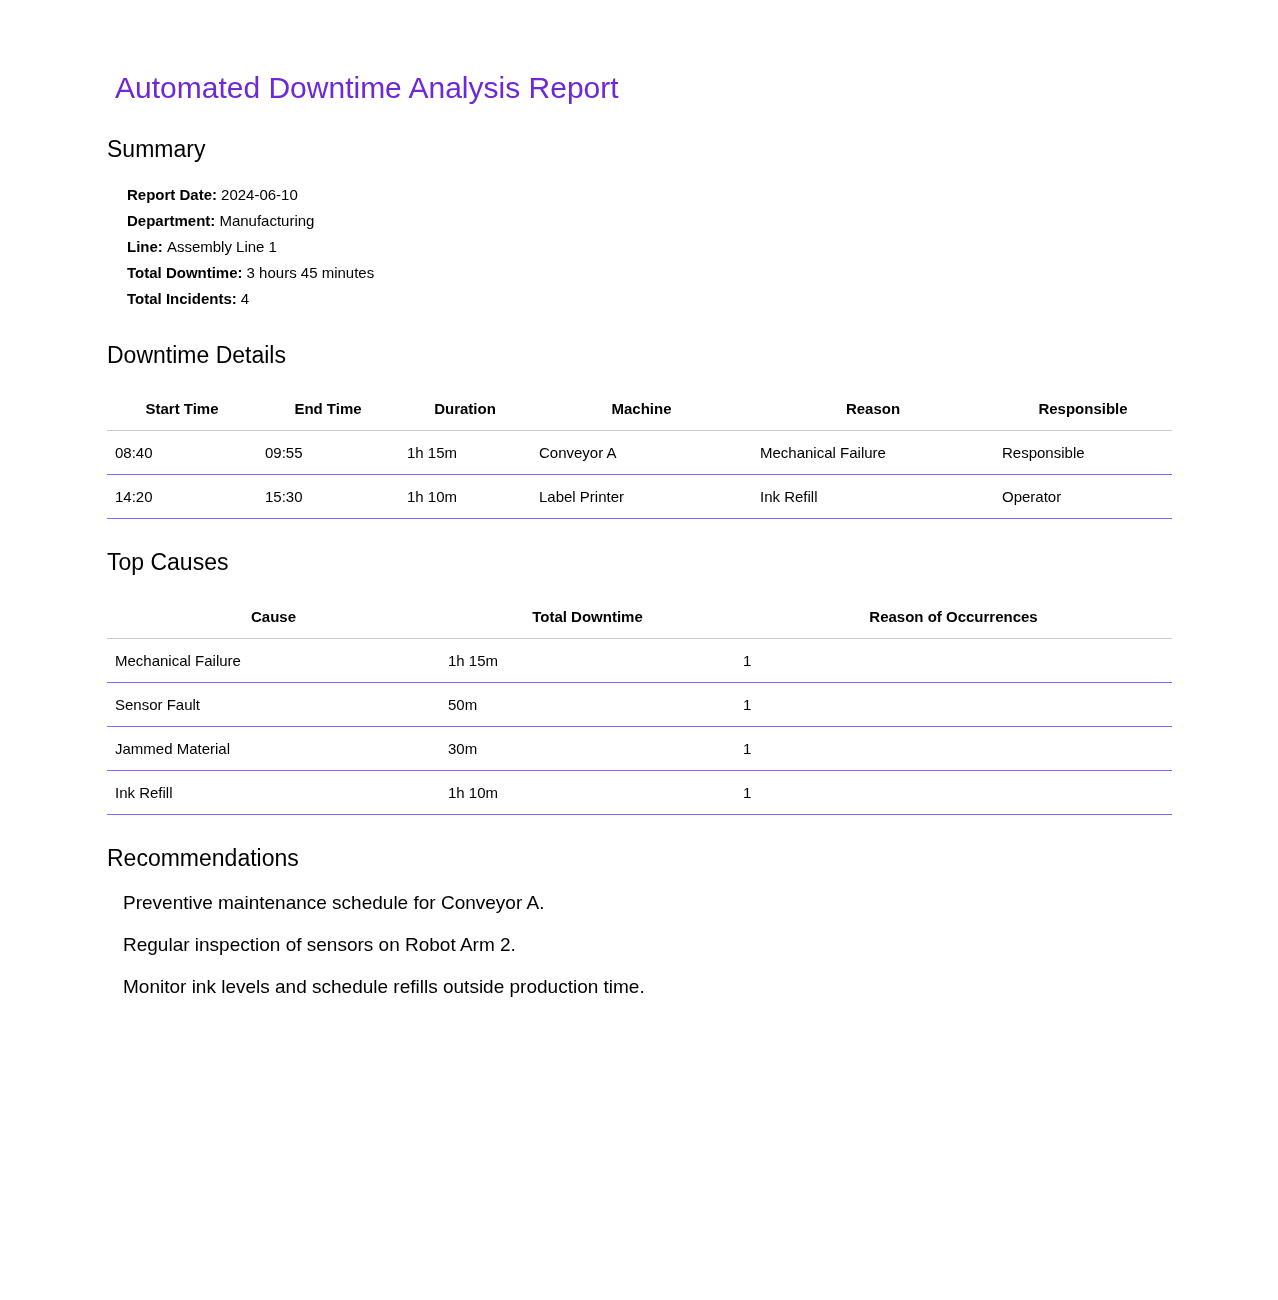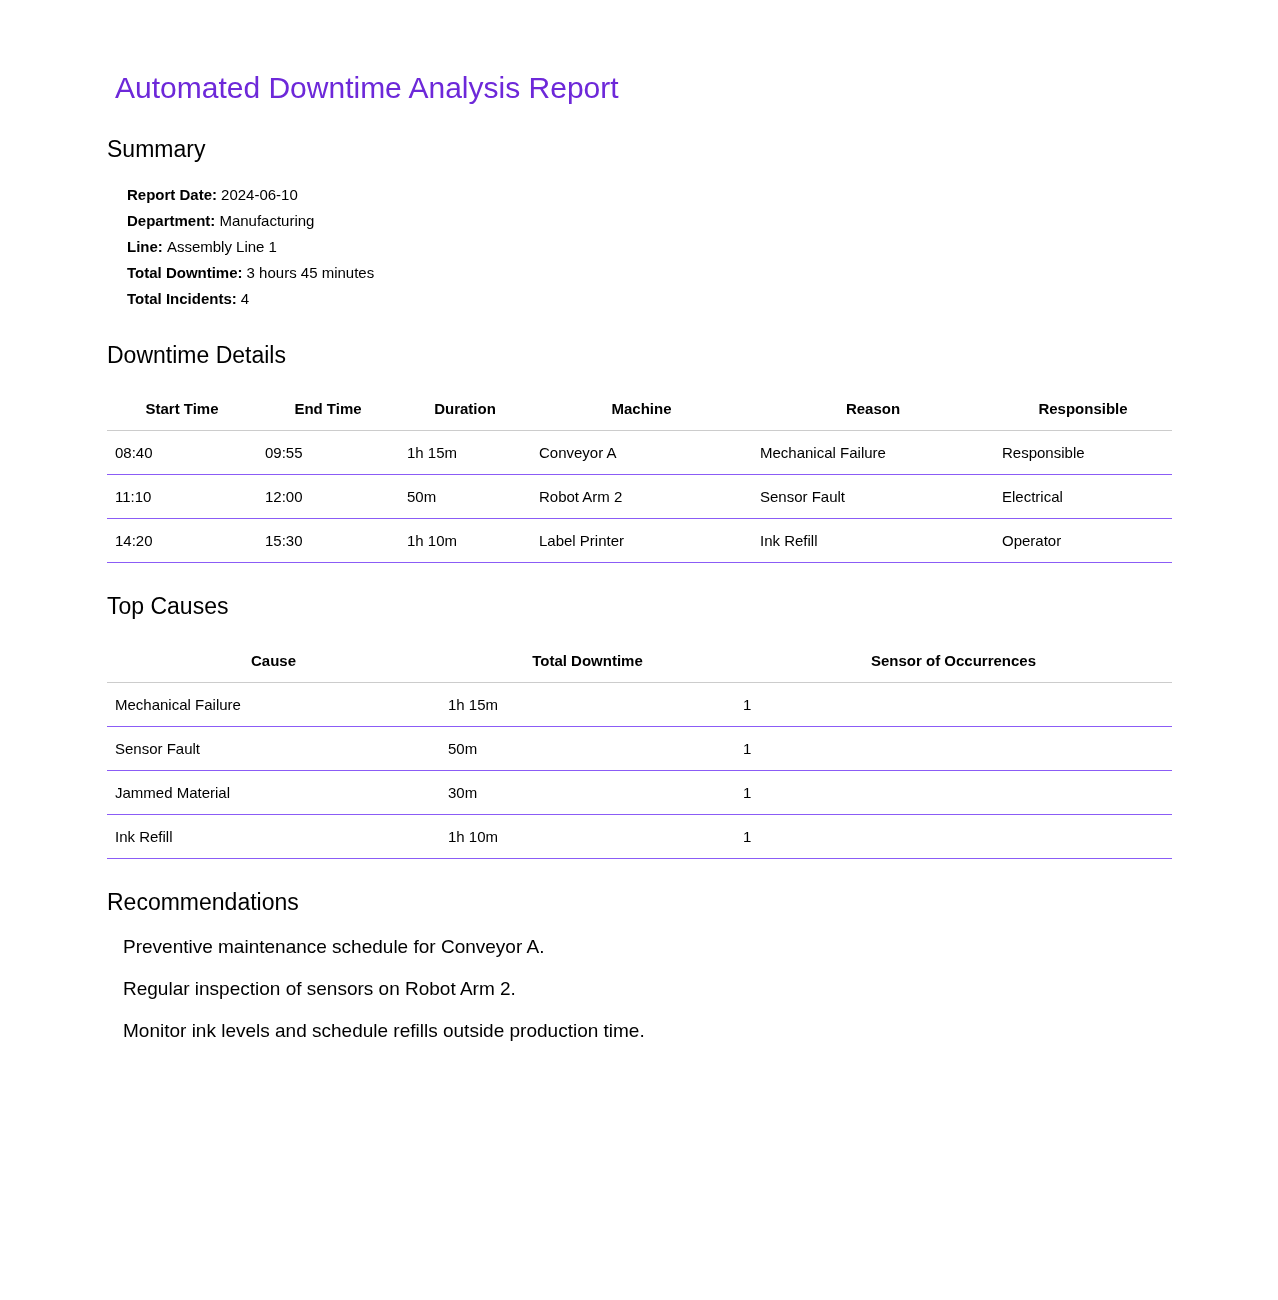--- a/index.html
+++ b/index.html
@@ -112,28 +112,20 @@
     <tbody>
       <tr>
         <td>08:40</td>
         <td>09:55</td>
         <td>1h 15m</td>
         <td>Conveyor A</td>
         <td>Mechanical Failure</td>
         <td>Responsible</td>
       </tr>
       <tr>
-        <td>11:10</td>
-        <td>12:00</td>
-        <td>50m</td>
-        <td>Robot Arm 2</td>
-        <td>Sensor Fault</td>
-        <td>Electrical</td>
-      </tr>
-      <tr>
         <td>14:20</td>
         <td>15:30</td>
         <td>1h 10m</td>
         <td>Label Printer</td>
         <td>Ink Refill</td>
         <td>Operator</td>
       </tr>
     </tbody>
   </table>
 
@@ -141,21 +133,21 @@
   <table class="report-table">
     <colgroup>
       <col style="width:333px">
         <col style="width:295px">
         <col style="width:437px">
     </colgroup>
     <thead>
       <tr>
         <th>Cause</th>
         <th>Total Downtime</th>
-        <th>Sensor of Occurrences</th>
+        <th>Reason of Occurrences</th>
       </tr>
     </thead>
     <tbody>
       <tr>
         <td>Mechanical Failure</td>
         <td>1h 15m</td>
         <td>1</td>
       </tr>
       <tr>
         <td>Sensor Fault</td>

